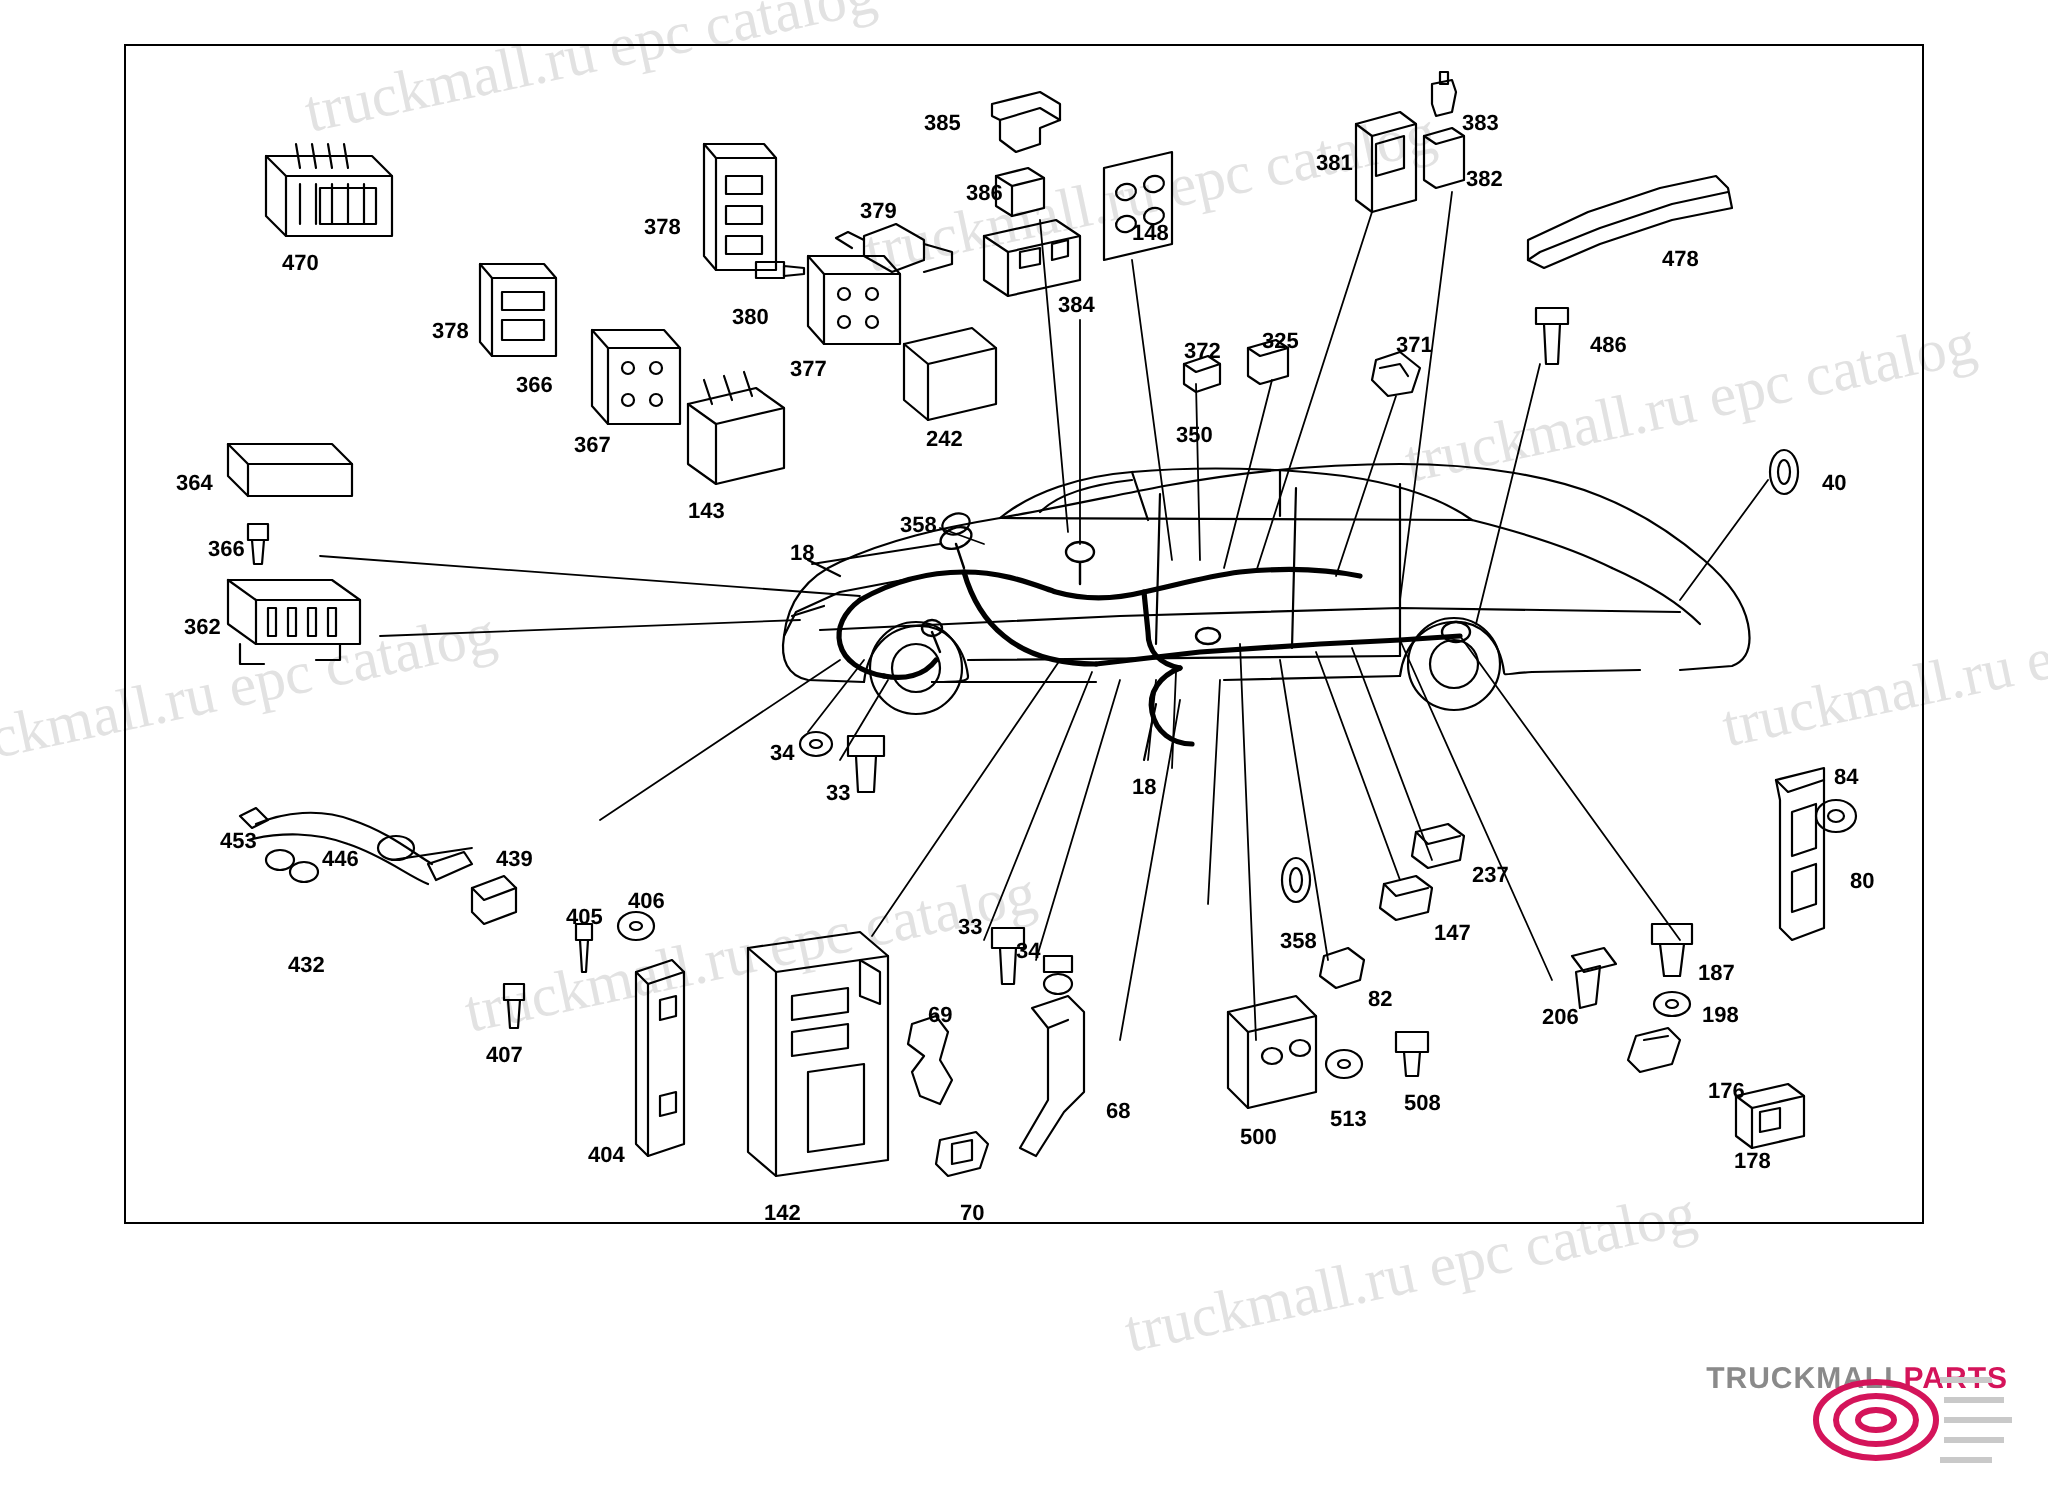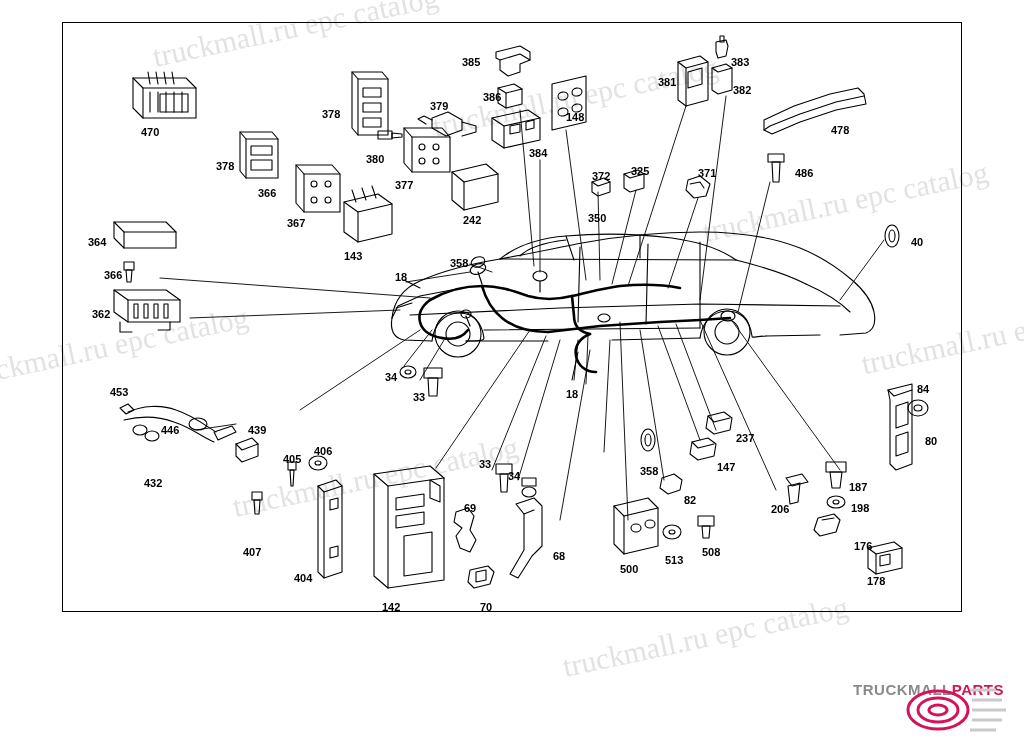--- a/index.html
+++ b/index.html
@@ -546,26 +546,26 @@
       <div class="lbl" style="left: 911px; top: 236px;">40</div>
       <div class="lbl" style="left: 88px; top: 236px;">364</div>
       <div class="lbl" style="left: 104px; top: 269px;">366</div>
       <div class="lbl" style="left: 92px; top: 308px;">362</div>
       <div class="lbl" style="left: 395px; top: 271px;">18</div>
       <div class="lbl" style="left: 450px; top: 257px;">358</div>
       <div class="lbl" style="left: 385px; top: 371px;">34</div>
       <div class="lbl" style="left: 413px; top: 391px;">33</div>
       <div class="lbl" style="left: 566px; top: 388px;">18</div>
       <div class="lbl" style="left: 161px; top: 424px;">446</div>
-      <div class="lbl" style="left: 110px; top: 386px;">453</div>
+      <div class="lbl" style="left: 110px; top: 415px;">453</div>
       <div class="lbl" style="left: 144px; top: 477px;">432</div>
       <div class="lbl" style="left: 248px; top: 424px;">439</div>
       <div class="lbl" style="left: 283px; top: 453px;">405</div>
       <div class="lbl" style="left: 314px; top: 445px;">406</div>
-      <div class="lbl" style="left: 243px; top: 522px; margin-top: 24px;">407</div>
+      <div class="lbl" style="left: 243px; top: 522px;">407</div>
       <div class="lbl" style="left: 294px; top: 572px;">404</div>
       <div class="lbl" style="left: 382px; top: 601px;">142</div>
       <div class="lbl" style="left: 464px; top: 502px;">69</div>
       <div class="lbl" style="left: 480px; top: 601px;">70</div>
       <div class="lbl" style="left: 553px; top: 550px;">68</div>
       <div class="lbl" style="left: 479px; top: 458px;">33</div>
       <div class="lbl" style="left: 508px; top: 470px;">34</div>
       <div class="lbl" style="left: 620px; top: 563px;">500</div>
       <div class="lbl" style="left: 665px; top: 554px;">513</div>
       <div class="lbl" style="left: 702px; top: 546px;">508</div>

